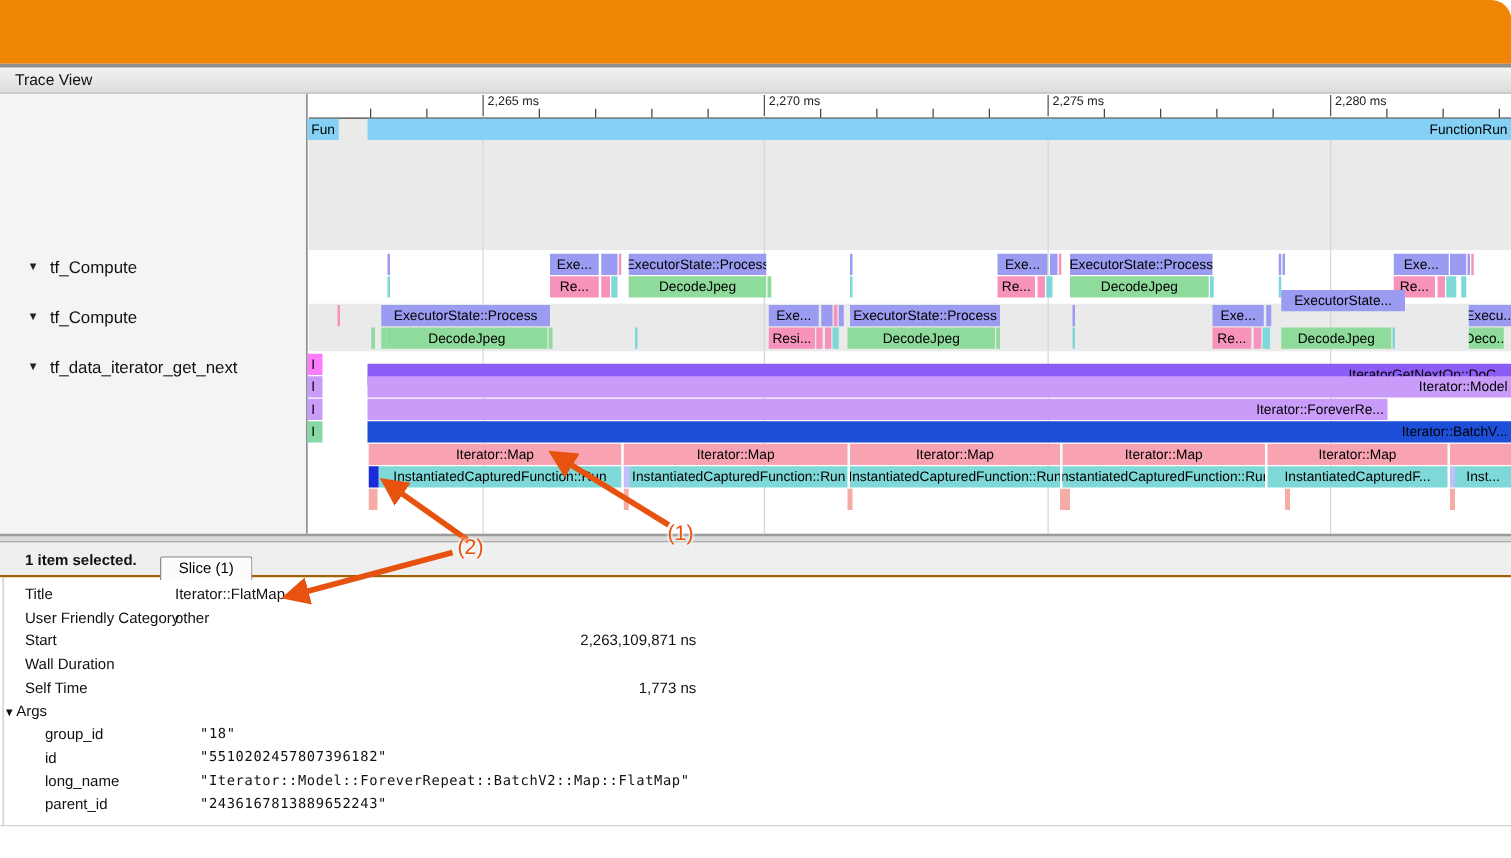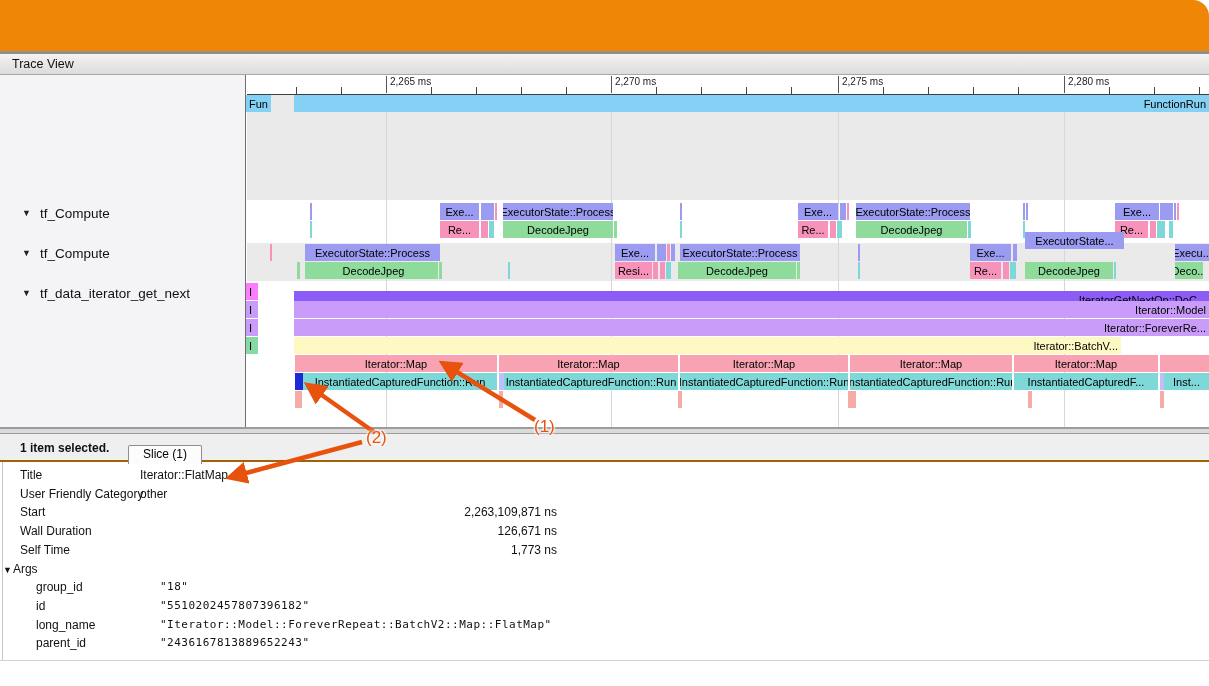--- a/index.html
+++ b/index.html
@@ -174,23 +174,23 @@
     <div class="bar" style="left: 1003px; top: 262px; width: 6px; background: rgb(247, 146, 187);"></div>
     <div class="bar" style="left: 1010px; top: 262px; width: 6px; background: rgb(127, 216, 216);"></div>
     <div class="bar" style="left: 1025px; top: 262px; width: 88px; background: rgb(142, 219, 155);">DecodeJpeg</div>
     <div class="bar" style="left: 1114px; top: 262px; width: 2px; background: rgb(127, 216, 216);"></div>
     <div class="bar" style="left: 1175px; top: 262px; width: 28px; background: rgb(142, 219, 155);">Deco...</div>
     <div class="bar al" style="left: 246px; top: 283px; width: 12px; background: rgb(251, 125, 251);">I</div>
     <div class="bar ar" style="left: 294px; top: 291px; width: 915px; background: #8b5cf6;">IteratorGetNextOp::DoC...</div>
     <div class="bar al" style="left: 246px; top: 301px; width: 12px; background: rgb(201, 156, 249);">I</div>
     <div class="bar ar" style="left: 294px; top: 301px; width: 915px; background: rgb(201, 156, 249);">Iterator::Model</div>
     <div class="bar al" style="left: 246px; top: 319px; width: 12px; background: rgb(201, 156, 249);">I</div>
-    <div class="bar ar" style="left: 294px; top: 319px; width: 915px; background: rgb(201, 156, 249);">Iterator::ForeverRe...</div>
+    <div class="bar ar" style="left: 294px; top: 319px; width: 816px; background: rgb(201, 156, 249);">Iterator::ForeverRe...</div>
     <div class="bar al" style="left: 246px; top: 337px; width: 12px; background: rgb(134, 217, 165);">I</div>
-    <div class="bar ar" style="left: 294px; top: 337px; width: 827px; background: #fef9c3;">Iterator::BatchV...</div>
+    <div class="bar ar" style="left: 294px; top: 337px; width: 915px; background: #1d4ed8;">Iterator::BatchV...</div>
     <div class="bar" style="left: 295px; top: 355px; width: 202px; background: rgb(248, 162, 178);">Iterator::Map</div>
     <div class="bar" style="left: 499px; top: 355px; width: 179px; background: rgb(248, 162, 178);">Iterator::Map</div>
     <div class="bar" style="left: 680px; top: 355px; width: 168px; background: rgb(248, 162, 178);">Iterator::Map</div>
     <div class="bar" style="left: 850px; top: 355px; width: 162px; background: rgb(248, 162, 178);">Iterator::Map</div>
     <div class="bar" style="left: 1014px; top: 355px; width: 144px; background: rgb(248, 162, 178);">Iterator::Map</div>
     <div class="bar" style="left: 1160px; top: 355px; width: 49px; background: rgb(248, 162, 178);"></div>
     <div class="bar" style="left: 295px; top: 373px; width: 8px; background: rgb(28, 43, 216);"></div>
     <div class="bar" style="left: 303px; top: 373px; width: 194px; background: rgb(127, 216, 216);">InstantiatedCapturedFunction::Run</div>
     <div class="bar" style="left: 499px; top: 373px; width: 5px; background: rgb(191, 191, 250);"></div>
     <div class="bar" style="left: 504px; top: 373px; width: 174px; background: rgb(127, 216, 216);">InstantiatedCapturedFunction::Run</div>
@@ -240,21 +240,20 @@
 <div class="drow abs" style="top: 484.7px;">
     <span class="k">User Friendly Category</span>
     <span class="v">other</span>
   </div>
 <div class="drow abs" style="top: 503.4px;">
     <span class="k">Start</span>
     <span class="num">2,263,109,871 ns</span>
   </div>
 <div class="drow abs" style="top: 522.1px;">
     <span class="k">Wall Duration</span>
-    <span class="num">126,671 ns</span>
   </div>
 <div class="drow abs" style="top: 540.8px;">
     <span class="k">Self Time</span>
     <span class="num">1,773 ns</span>
   </div>
 <div class="drow abs" style="top: 559.5px;">
     <span class="argshdr"><span class="tri">▼</span><span>Args</span></span>
   </div>
 <div class="drow abs" style="top: 578.2px;">
     <span class="argk">group_id</span>

